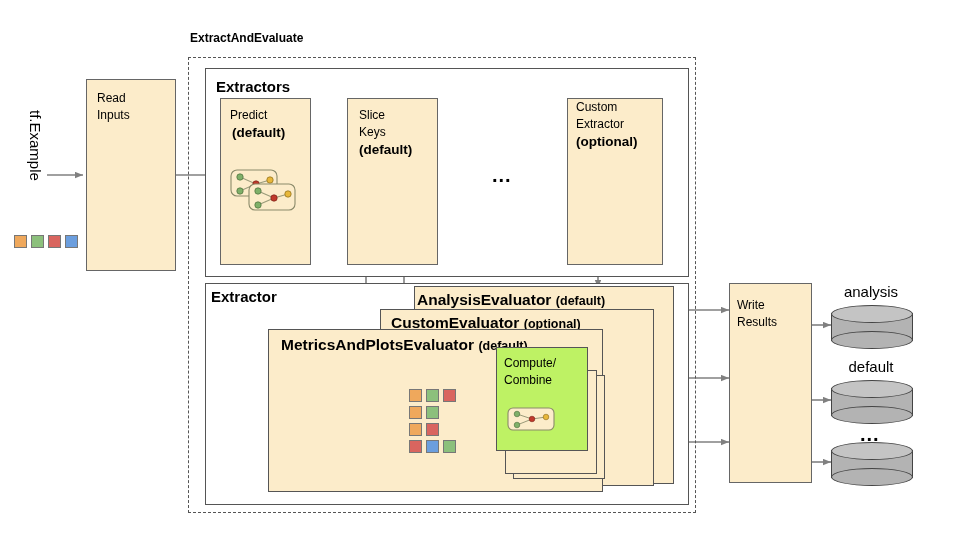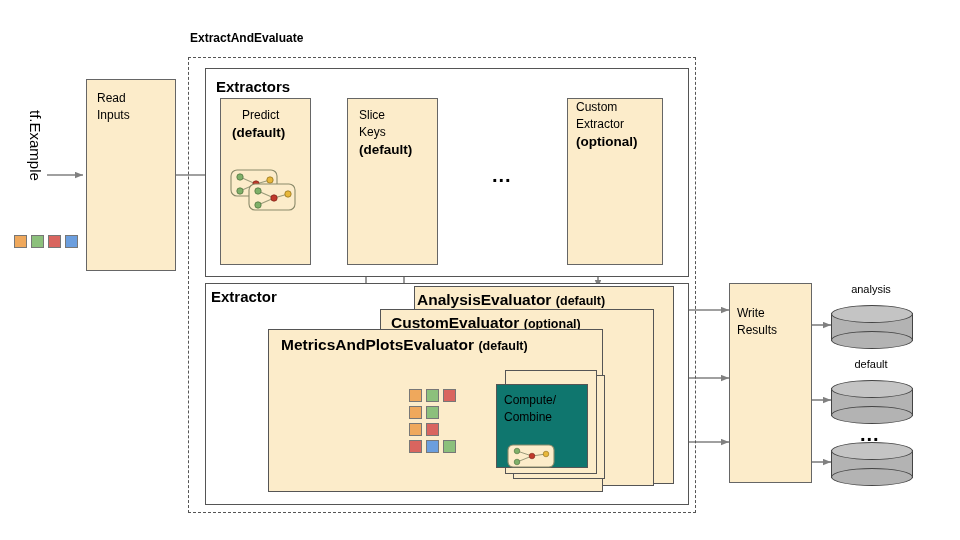--- a/index.html
+++ b/index.html
@@ -33,21 +33,21 @@
   .swrow{display:flex;gap:4px;}
 
   
   .cyl{position:absolute;}
   .cylbody{position:absolute;left:0;top:8px;width:100%;height:100%;
            background:#b3b3b3;border-left:1.4px solid #444;border-right:1.4px solid #444;}
   .cyltop{position:absolute;left:0;top:0;width:100%;height:16px;
           background:#c4c4c4;border:1.4px solid #444;border-radius:50%/50%;}
   .cylbot{position:absolute;left:0;bottom:0;width:100%;height:16px;
           background:#b3b3b3;border:1.4px solid #444;border-radius:50%/50%;}
-  .cyllabel{font-size:11px;text-align:center;}
+  .cyllabel{font-size:15px;text-align:center;}
 
   .dots{font-size:20px;font-weight:bold;letter-spacing:1px;line-height:1;}
 
   svg.overlay{position:absolute;left:0;top:0;width:960px;height:540px;
               pointer-events:none;}
 </style>
 </head>
 <body>
 
 <div id="stage">
@@ -107,21 +107,21 @@
   </div>
 
   <div class="abs hdr-lbl" style="left:190px; top:31px;">ExtractAndEvaluate</div>
 
   <div class="abs dashed" style="left:188px; top:57px; width:508px; height:456px;"></div>
 
   <div class="abs panel" style="left:205px; top:68px; width:484px; height:209px;"></div>
   <div class="abs panel-lbl" style="left:216px; top:78px;">Extractors</div>
 
   <div class="abs ybox" style="left:220px; top:98px; width:91px; height:167px;">
-    <div class="boxtitle" style="padding:8px 0 0 21px;">Predict</div>
+    <div class="boxtitle" style="padding:8px 0 0 9px;">Predict</div>
     <div class="boxsub" style="padding:0 0 0 11px;">(default)</div>
     <svg width="80" height="50" style="position:absolute;left:7px;top:68px;">
       <rect x="3" y="3" width="46" height="26" rx="6" fill="#fcecca" stroke="#8a8a6a" stroke-width="1.1"></rect>
       <path d="M12,10 L28,17 M12,24 L28,17 M28,17 L42,13" stroke="#9a9a7a" stroke-width="1.1" fill="none"></path>
       <circle cx="12" cy="10" r="3.2" fill="#7fb069" stroke="#4a6b3a" stroke-width="0.7"></circle>
       <circle cx="12" cy="24" r="3.2" fill="#7fb069" stroke="#4a6b3a" stroke-width="0.7"></circle>
       <circle cx="28" cy="17" r="3.2" fill="#c0392b" stroke="#7a2118" stroke-width="0.7"></circle>
       <circle cx="42" cy="13" r="3.2" fill="#e8b73a" stroke="#8a6a18" stroke-width="0.7"></circle>
       <rect x="21" y="17" width="46" height="26" rx="6" fill="#fcecca" stroke="#8a8a6a" stroke-width="1.1"></rect>
       <path d="M30,24 L46,31 M30,38 L46,31 M46,31 L60,27" stroke="#9a9a7a" stroke-width="1.1" fill="none"></path>
@@ -187,35 +187,35 @@
       <span class="sw" style="background:#d9655f"></span>
       <span class="sw" style="background:#6b9ede"></span>
       <span class="sw" style="background:#8cc07c"></span>
     </div>
   </div>
 
   <div class="abs" style="left:513px; top:375px; width:92px; height:104px;
               background:#fcecca;border:1.3px solid #555;"></div>
   <div class="abs" style="left:505px; top:370px; width:92px; height:104px;
               background:#fcecca;border:1.3px solid #555;"></div>
-  <div class="abs" style="left:496px; top:384px; width:92px; height:84px;
-              background:#0f766e;border:1.3px solid #555;">
+  <div class="abs" style="left:496px; top:347px; width:92px; height:104px;
+              background:#bef264;border:1.3px solid #555;">
     <div class="boxtitle" style="padding:7px 0 0 7px;">Compute/<br>Combine</div>
     <svg width="52" height="26" style="position:absolute;left:9px;top:58px;">
       <rect x="2" y="2" width="46" height="22" rx="5" fill="#fcecca" stroke="#8a8a6a" stroke-width="1.1"></rect>
       <path d="M11,8 L26,13 M11,19 L26,13 M26,13 L40,11" stroke="#9a9a7a" stroke-width="1" fill="none"></path>
       <circle cx="11" cy="8" r="2.8" fill="#7fb069" stroke="#4a6b3a" stroke-width="0.6"></circle>
       <circle cx="11" cy="19" r="2.8" fill="#7fb069" stroke="#4a6b3a" stroke-width="0.6"></circle>
       <circle cx="26" cy="13" r="2.8" fill="#c0392b" stroke="#7a2118" stroke-width="0.6"></circle>
       <circle cx="40" cy="11" r="2.8" fill="#e8b73a" stroke="#8a6a18" stroke-width="0.6"></circle>
     </svg>
   </div>
 
   <div class="abs ybox" style="left:729px; top:283px; width:83px; height:200px;">
-    <div class="boxtitle" style="padding:21px 0 0 7px;">Write<br>Results</div>
+    <div class="boxtitle" style="padding:13px 0 0 7px;">Write<br>Results</div>
   </div>
 
   <div class="abs cyllabel" style="left:830px; top:283px; width:82px;">analysis</div>
   <div class="abs cyl" style="left:831px; top:305px; width:80px; height:44px;">
     <div class="cylbody" style="height:28px;"></div>
     <div class="cylbot"></div>
     <div class="cyltop"></div>
   </div>
 
   <div class="abs cyllabel" style="left:830px; top:358px; width:82px;">default</div>

